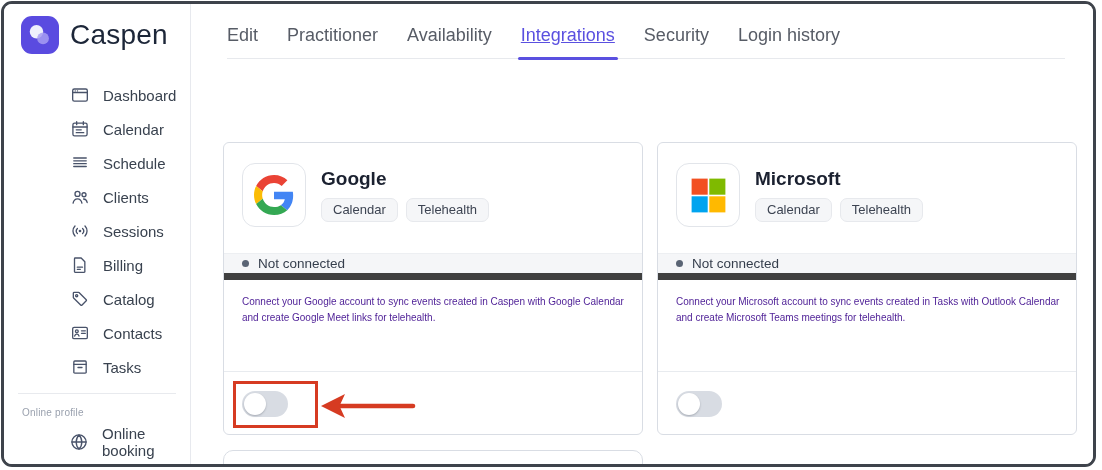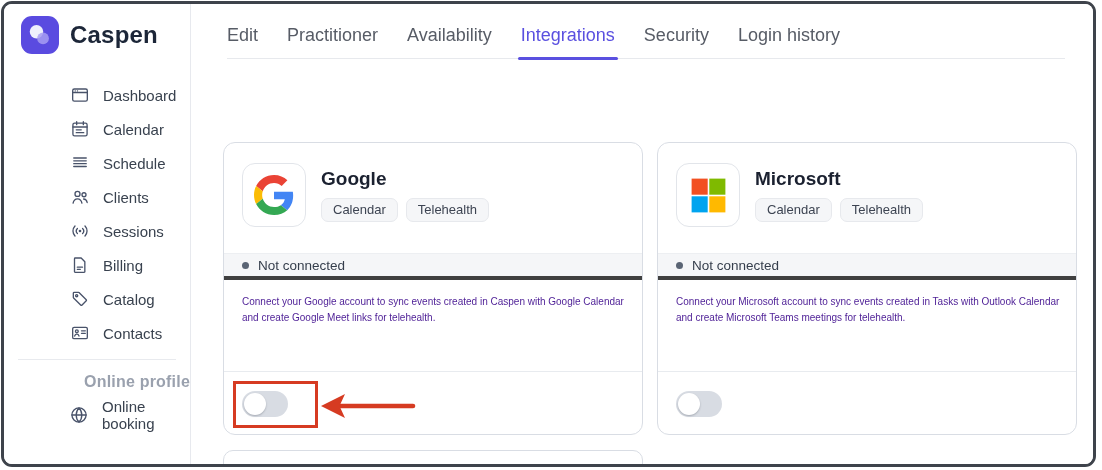--- a/index.html
+++ b/index.html
@@ -3,48 +3,48 @@
 <meta charset="utf-8">
 <style>
   * { margin:0; padding:0; box-sizing:border-box; }
   html,body { width:1102px; height:470px; background:#fff; font-family:"Liberation Sans", sans-serif; overflow:hidden; }
   .frame { position:absolute; left:1px; top:1px; right:6px; bottom:3px; border:3px solid #3e434b; border-radius:11px; background:#fff; overflow:hidden; }
 
   
   .sidebar { position:absolute; left:0; top:0; bottom:0; width:187px; background:#fff; border-right:1px solid #e7e9ee; }
   .logo-row { display:flex; align-items:center; gap:11px; padding:12px 0 0 17px; }
   .logo-mark { width:38px; height:38px; flex:0 0 auto; }
-  .brand-name { font-size:24px; font-weight:700; color:#1c2638; letter-spacing:.2px; }
+  .brand-name { font-size:28px; font-weight:400; color:#1c2638; letter-spacing:.2px; }
   .nav { margin-top:24px;margin-left:47px; }
   .nav-item { display:flex; align-items:center; gap:13px; height:34px; padding-left:18px; cursor:pointer; }
   .nav-icon { width:21px; height:21px; display:flex; align-items:center; justify-content:center; color:#49536a; }
   .nav-icon svg { width:20px; height:20px; fill:none; stroke:currentColor; stroke-width:1.6; stroke-linecap:round; stroke-linejoin:round; }
   .nav-label { font-size:15px; color:#39424f; }
   .side-divider { height:1px; background:#e8eaee; margin:9px 14px 0 14px; }
-  .section-label { font-size:16px; font-weight:700; color:#9aa1ae; padding:13px 0 0 18px; letter-spacing:.2px;text-align:right; }
+  .section-label { font-size:10px; font-weight:400; color:#9aa1ae; padding:13px 0 0 18px; letter-spacing:.2px; }
   .nav.secondary { margin-top:7px; }
 
   
   .main { position:absolute; left:188px; top:0; right:0; bottom:0; background:#fff; }
   .page-title { margin:26px 0 0 35px; font-size:27px; font-weight:700; color:#14171d; letter-spacing:.2px; }
   .tabs { display:flex; margin:21px 28px 0 35px; border-bottom:1px solid #e7e9ed; }
   .tab { position:relative; font-size:18px; color:#575c66; padding:0 0 12px 0; margin-right:29px; cursor:pointer; white-space:nowrap; }
-  .tab.active { color:#5a50e0; font-weight:400; }
+  .tab.active { color:#5a50e0; font-weight:400;text-decoration:underline; }
   .tab.active::after { content:""; position:absolute; left:-3px; right:-3px; bottom:-2px; height:3.5px; background:#5a50e0; border-radius:3px; }
 
   
   .cards { position:absolute; left:31px; top:138px; display:flex; gap:14px; }
-  .card { position:relative; width:420px; height:293px; background:#fff; border:1px solid #d9dde4; border-radius:12px; }
+  .card { position:relative; width:420px; height:293px; background:#fff; border:1px solid #d9dde4; border-radius:6px; }
   .card-head { display:flex; gap:15px; padding:20px 18px 0 18px; }
   .logo-box { width:64px; height:64px; border:1px solid #e2e5ea; border-radius:13px; display:flex; align-items:center; justify-content:center; background:#fff; flex:0 0 auto; }
   .head-text { padding-top:5px; }
   .integration-name { font-size:19px; font-weight:700; color:#1b2130; }
   .badges { display:flex; gap:8px; margin-top:8px; }
   .badge { font-size:13px; color:#3d4452; background:#f5f6f8; border:1px solid #e7e9ed; border-radius:7px; padding:3px 11px 4px; }
-  .status-row { position:absolute; top:110px; left:0; right:0; height:27px; background:#f5f6f8; border-top:1px solid #edeff2; border-bottom:4px solid #404040; display:flex; align-items:center; gap:9px; padding-left:18px; }
+  .status-row { position:absolute; top:110px; left:0; right:0; height:27px; background:#f5f6f8; border-top:1px solid #edeff2; border-bottom:7px solid #404040; display:flex; align-items:center; gap:9px; padding-left:18px; }
   .status-dot { width:7px; height:7px; border-radius:50%; background:#5a6474; flex:0 0 auto; }
   .status-text { font-size:13.5px; color:#353e4c; }
   .card-desc { position:absolute; top:151px; left:18px; right:15px; font-size:10px; color:#4c1d95; line-height:1.62; }
   .card-footer { position:absolute; left:0; right:0; bottom:0; height:63px; border-top:1px solid #e8ebef; }
   .toggle { position:absolute; left:18px; top:19px; width:46px; height:26px; border-radius:13px; background:#d8dce3; cursor:pointer; }
   .toggle-knob { position:absolute; left:2px; top:2px; width:22px; height:22px; border-radius:50%; background:#fff; box-shadow:0 1px 2px rgba(40,45,60,.28); }
 
   
   .annotation-rect { position:absolute; left:9px; top:9px; width:85px; height:47px; border:3.5px solid #d63b22; pointer-events:none; }
   .annotation-arrow { position:absolute; left:96px; top:19px; width:96px; height:30px; pointer-events:none; }
@@ -136,20 +136,30 @@
       <div class="nav-item">
         <span class="nav-icon">
             <svg viewBox="0 0 24 24">
               <rect x="3.2" y="5.2" width="17.6" height="13.6" rx="1.8"></rect>
               <circle cx="8.2" cy="10" r="1.7"></circle>
               <path d="M5.6 15.7c.5-1.5 1.4-2.3 2.6-2.3s2.1.8 2.6 2.3M13.8 9.4h4.6M13.8 12.4h4.6"></path>
             </svg>
           </span>
         <span class="nav-label">Contacts</span>
       </div>
+      <div class="nav-item">
+        <span class="nav-icon">
+            <svg viewBox="0 0 24 24">
+              <path d="M4.6 8.8V6a1.2 1.2 0 0 1 1.2-1.2h12.4A1.2 1.2 0 0 1 19.4 6v2.8"></path>
+              <path d="M4.6 8.8h14.8v9.4a1.2 1.2 0 0 1-1.2 1.2H5.8a1.2 1.2 0 0 1-1.2-1.2z"></path>
+              <path d="M9.6 12.6h4.8"></path>
+            </svg>
+          </span>
+        <span class="nav-label">Tasks</span>
+      </div>
     </div>
 
     <div class="side-divider"></div>
     <div class="section-label">Online profile</div>
 
     <div class="nav secondary">
       <div class="nav-item">
         <span class="nav-icon">
             <svg viewBox="0 0 24 24">
               <circle cx="12" cy="12" r="8.5"></circle>

